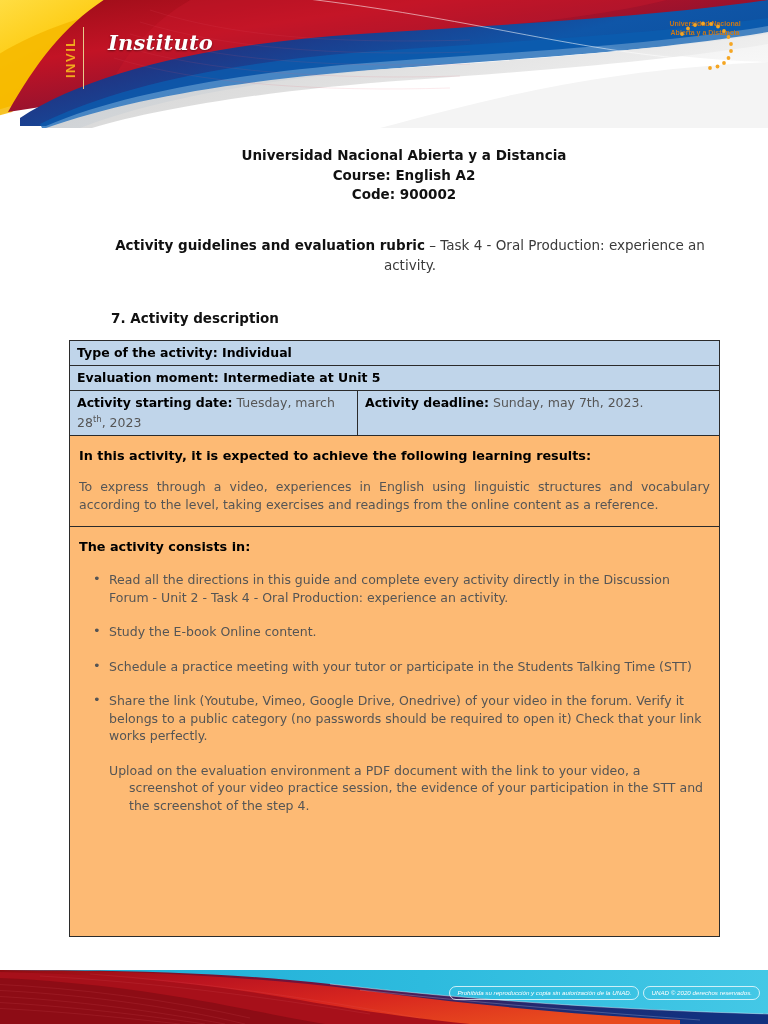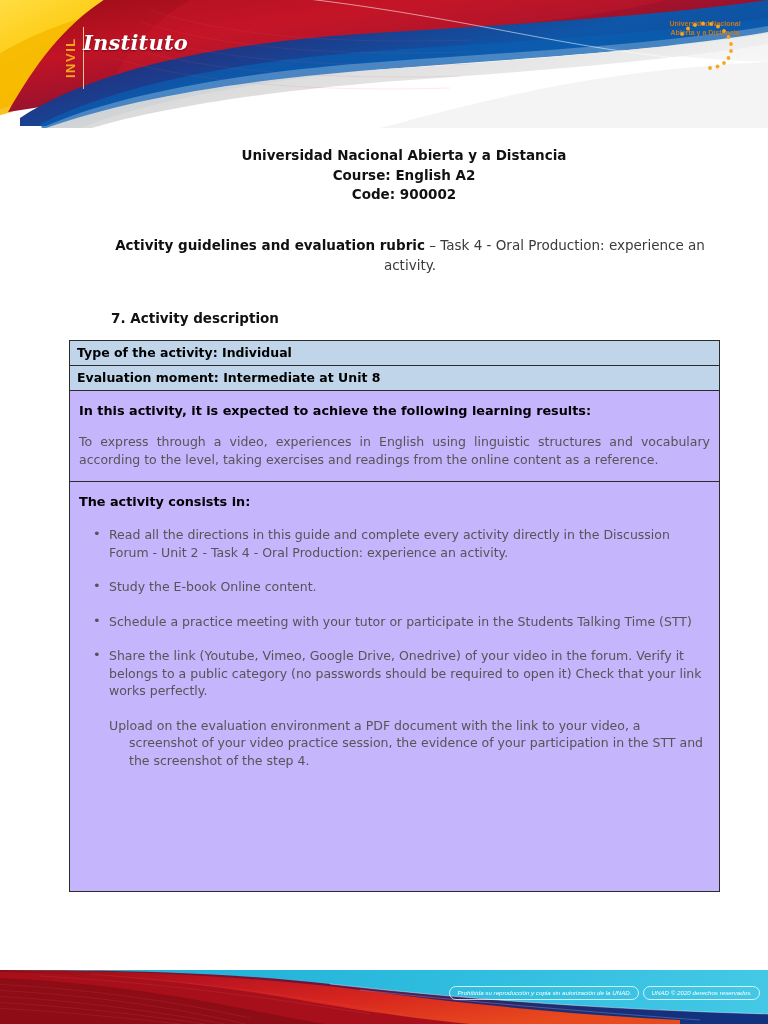--- a/index.html
+++ b/index.html
@@ -46,21 +46,21 @@
   .invil-rule {
     position: absolute;
     left: 83px;
     top: 27px;
     width: 1px;
     height: 62px;
     background: #e8c98a;
   }
   .invil-title {
     position: absolute;
-    left: 83px;
+    left: 108px;
     top: 27px;
     color: #ffffff;
     font-family: "DejaVu Serif", serif;
     font-style: italic;
     font-weight: bold;
     font-size: 21px;
     line-height: 31px;
     letter-spacing: 0.2px;
     white-space: nowrap;
     text-shadow: 0 1px 2px rgba(0,0,0,0.45);
@@ -148,21 +148,21 @@
     border: 1.3px solid #2b2b2b;
     padding: 3px 7px 4px 7px;
     vertical-align: top;
     line-height: 17px;
     margin-top: 9px;
   }
   .act-table td.shaded { background: #c0d5ea; }
   .lbl { font-weight: bold; color: #000000; }
   .val { color: #555555; }
   .act-table td.body-cell {
-    background: #c4b5fd;
+    background: #fdba74;
     padding: 11px 9px 13px 9px;
   }
   .body-head {
     font-weight: bold;
     font-size: 12.8px;
     color: #000000;
     margin: 0 0 14px 0;
     line-height: 17px;
   }
   .body-para {
@@ -345,21 +345,25 @@
 <table class="act-table">
   <colgroup>
       <col style="width:288px">
       <col style="width:362px">
     </colgroup>
   <tbody>
     <tr>
       <td class="shaded" colspan="2"><span class="lbl">Type of the activity:</span><span class="lbl"> Individual</span></td>
     </tr>
     <tr>
-      <td class="shaded" colspan="2"><span class="lbl">Evaluation moment:</span><span class="lbl"> Intermediate at Unit 8</span></td>
+      <td class="shaded" colspan="2"><span class="lbl">Evaluation moment:</span><span class="lbl"> Intermediate at Unit 5</span></td>
+    </tr>
+    <tr>
+      <td class="shaded"><span class="lbl">Activity starting date:</span><span class="val"> Tuesday, march 28</span><sup class="val">th</sup><span class="val">, 2023</span></td>
+      <td class="shaded"><span class="lbl">Activity deadline:</span><span class="val"> Sunday, may 7th, 2023.</span></td>
     </tr>
     <tr>
       <td class="body-cell" colspan="2">
         <p class="body-head">In this activity, it is expected to achieve the following learning results:</p>
         <p class="body-para">To express through a video, experiences in English using linguistic structures and vocabulary according to the level, taking exercises and readings from the online content as a reference.</p>
       </td>
     </tr>
     <tr>
       <td class="body-cell" colspan="2" style="height:385px">
         <p class="body-head">The activity consists in:</p>

